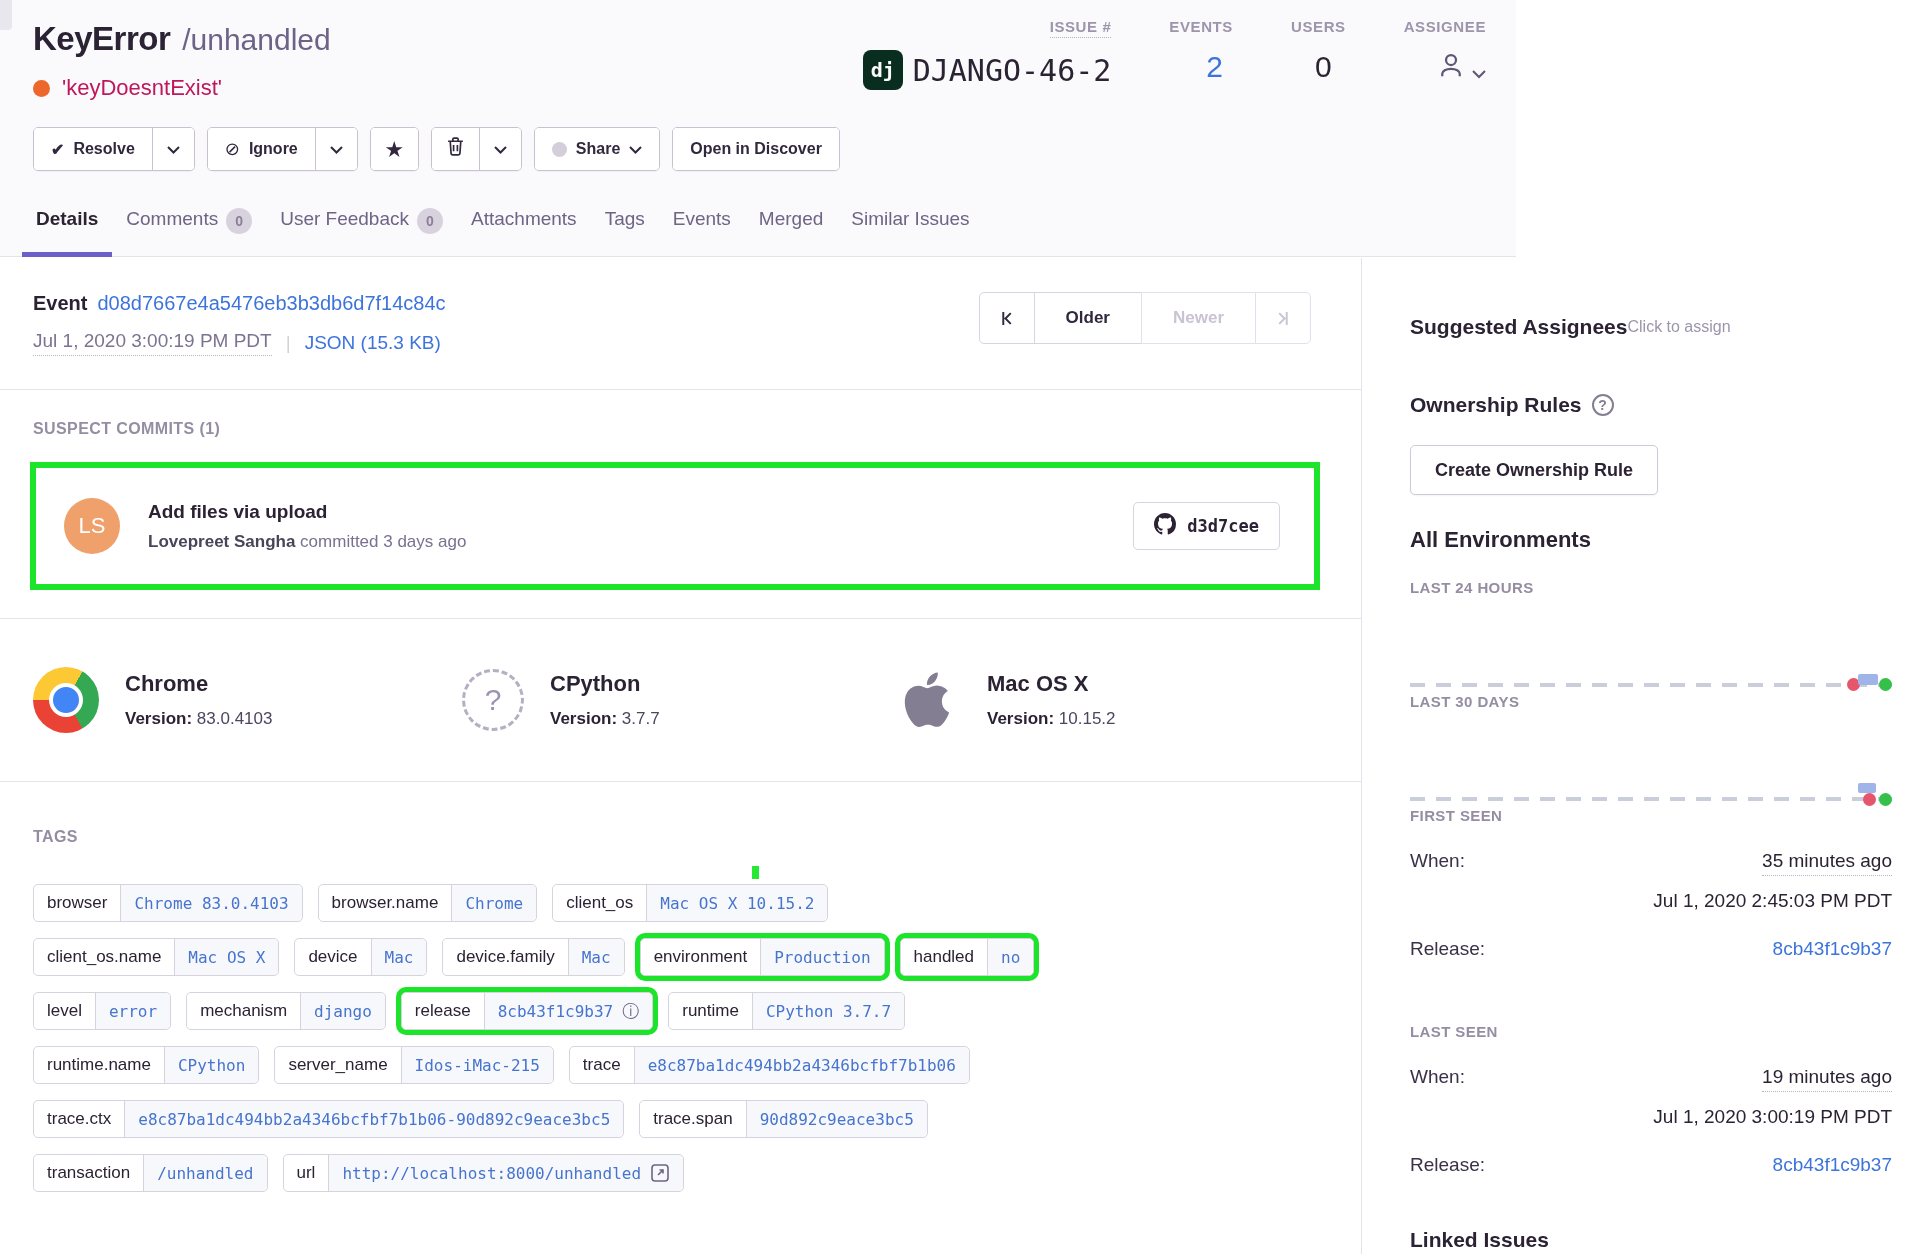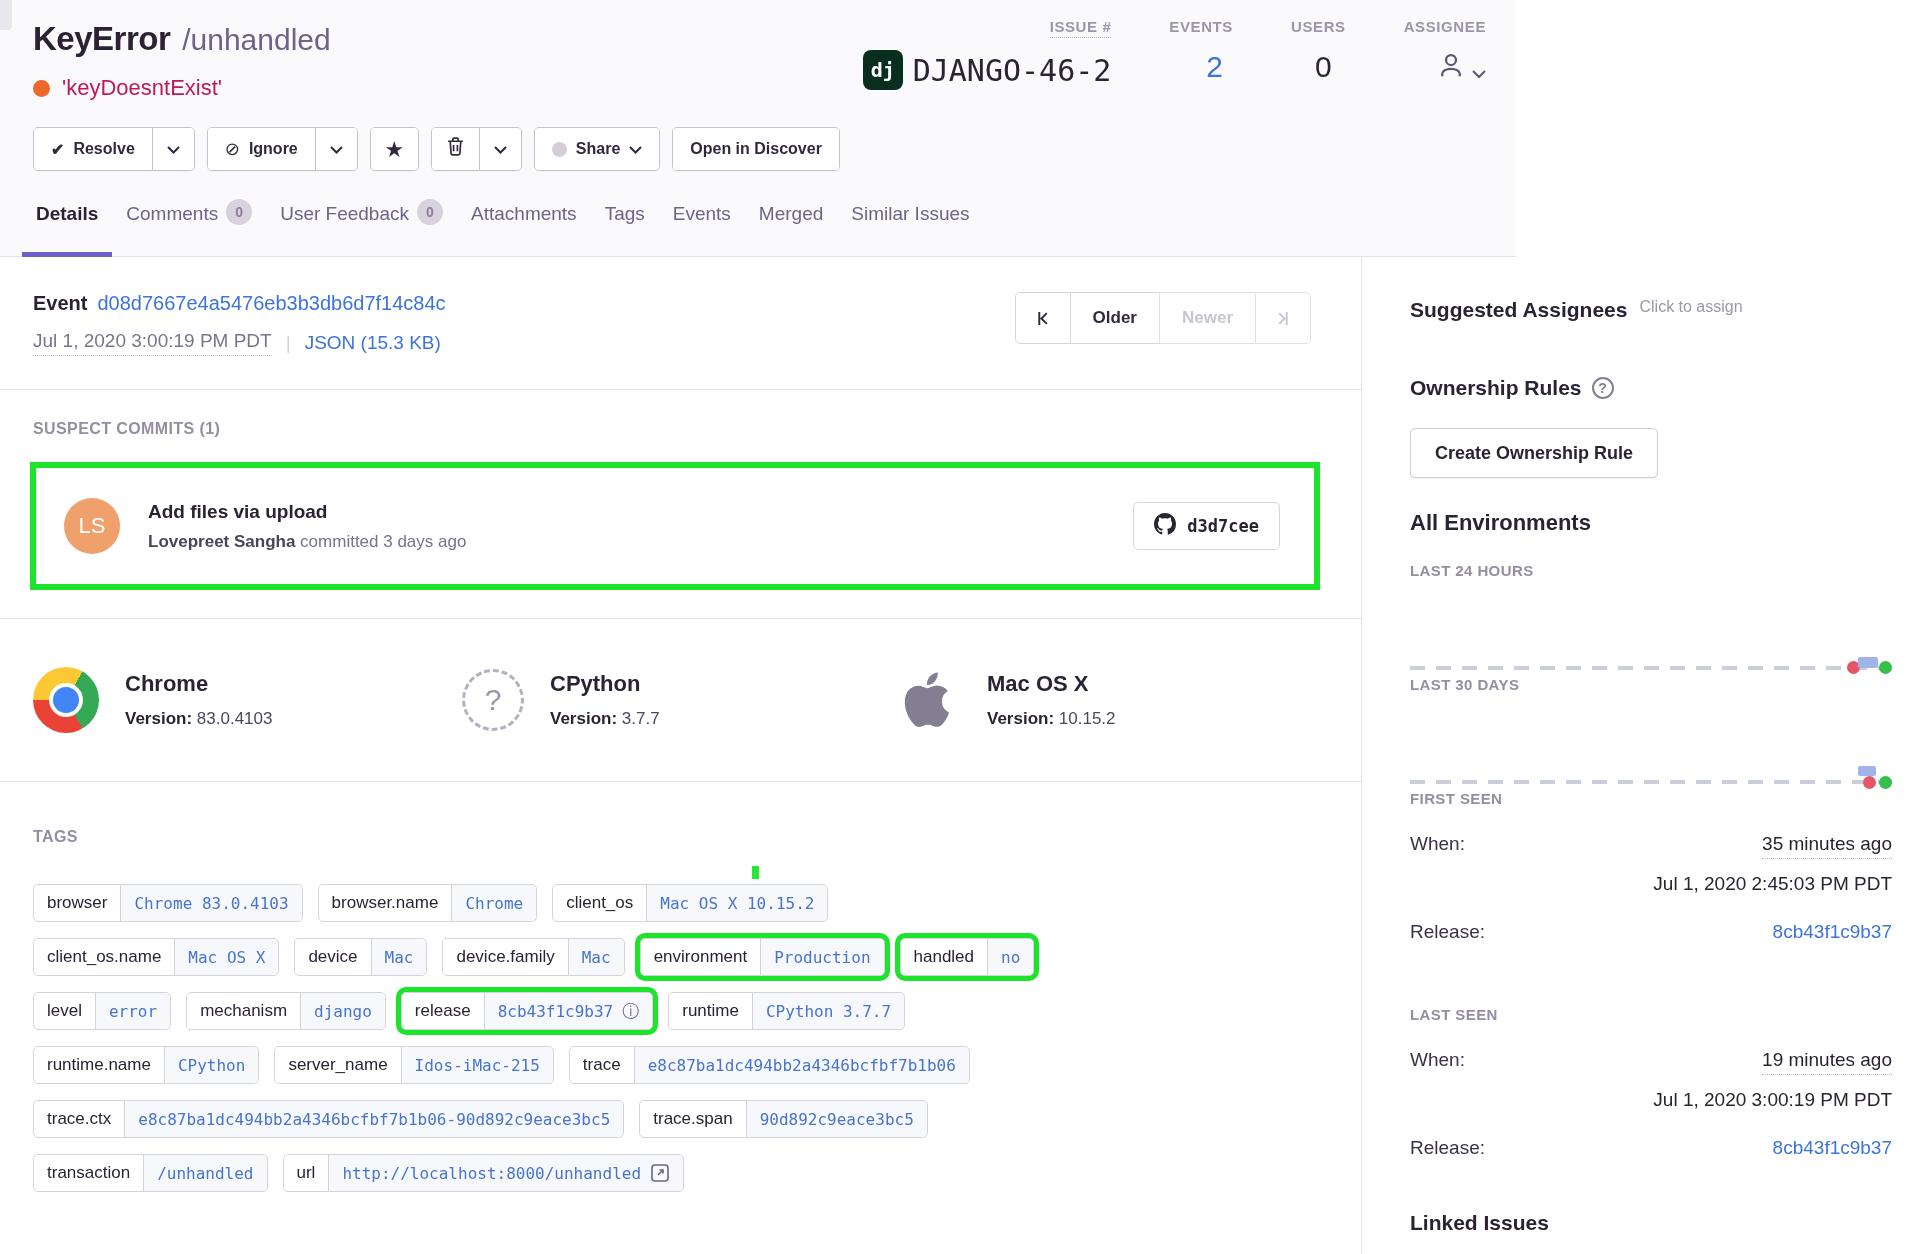--- a/index.html
+++ b/index.html
@@ -33,39 +33,39 @@
   .btn-group { display:flex; border:1px solid #C9C0D1; border-radius:5px; background:#fff; overflow:hidden; box-shadow:0 1px 1px rgba(60,50,80,0.04); }
   .btn { display:flex; align-items:center; gap:9px; padding:0 17px; height:42px; font-size:16px; font-weight:bold; color:#32283E; background:#fff; border:none; cursor:pointer; font-family:inherit; }
   .btn + .btn { border-left:1px solid #C9C0D1; }
   .btn.caret { padding:0 14px; }
   .btn.icon-only { padding:0 15px; font-size:19px; }
   .ignore-glyph { font-size:18px; font-weight:normal; }
   .share-dot { width:15px; height:15px; border-radius:50%; background:#D4CEDB; }
 
   
   .tabs { position:absolute; left:22px; bottom:-1px; display:flex; }
-  .tab { display:flex; align-items:flex-end; gap:8px; padding:14px 14px 27px; font-size:19px; color:#6E6486; cursor:pointer; border-bottom:5px solid transparent; }
+  .tab { display:flex; align-items:flex-start; gap:8px; padding:14px 14px 18px; font-size:19px; color:#6E6486; cursor:pointer; border-bottom:5px solid transparent; }
   .tab.active { color:#2B2233; font-weight:bold; border-bottom-color:#6C5FC7; }
   .badge { min-width:26px; height:26px; padding:0 7px; border-radius:13px; background:#D8D2DE; color:#8A8099; font-size:14px; font-weight:bold; display:flex; align-items:center; justify-content:center; }
 
   
   .main { position:absolute; left:0; top:258px; width:1361px; bottom:0; background:#fff; }
   .vdivider { position:absolute; left:1361px; top:258px; bottom:0; width:1px; background:#E7E1EC; }
 
   .event-block { position:relative; height:132px; border-bottom:1px solid #E7E1EC; }
   .event-line1 { position:absolute; left:33px; top:34px; font-size:20px; display:flex; gap:10px; align-items:baseline; }
   .event-label { font-weight:bold; color:#2B2233; }
   .link { color:#3D74DB; text-decoration:none; cursor:pointer; }
   .event-line2 { position:absolute; left:33px; top:72px; font-size:19px; display:flex; gap:14px; align-items:center; }
   .event-time { color:#7C7390; border-bottom:1px dotted #B9B3C4; padding-bottom:3px; }
   .pipe { color:#D5D0DC; }
   .pagination { position:absolute; right:50px; top:34px; display:flex; }
   .pg-btn { height:52px; display:flex; align-items:center; justify-content:center; background:#fff; border:1px solid #D9D3DF; font-size:17px; font-weight:bold; color:#32283E; cursor:pointer; font-family:inherit; }
   .pg-btn.sym { width:56px; font-size:16px; }
-  .pg-btn.older { padding:0 22px; margin-left:-1px; }
+  .pg-btn.older { padding:0 31px; margin-left:-1px; }
   .pg-btn.first { border-radius:5px 0 0 5px; }
   .pg-btn.last { border-radius:0 5px 5px 0; }
   .pg-btn.disabled { color:#C9C3D2; border-color:#E4DFEA; cursor:default; margin-left:-1px; }
 
   .commits-block { position:relative; height:229px; border-bottom:1px solid #E7E1EC; }
   .section-caps { font-size:16px; font-weight:bold; color:#958EA3; letter-spacing:0.4px; }
   .commits-heading { position:absolute; left:33px; top:30px; }
   .commit-box { position:absolute; left:30px; right:41px; top:72px; height:128px; border:6px solid #1CE42B; background:#fff; display:flex; align-items:center; }
   .commit-avatar { width:56px; height:56px; border-radius:50%; background:#EFA06B; color:#fff; font-size:22px; display:flex; align-items:center; justify-content:center; margin-left:28px; }
   .commit-texts { margin-left:28px; }
@@ -94,21 +94,21 @@
   .tag { position:relative; display:inline-flex; align-items:stretch; height:38px; border:1px solid #D8D2DE; border-radius:5px; background:#fff; }
   .tag.hl { box-shadow:0 0 0 5px #1CE42B; }
   .tag-key { display:flex; align-items:center; padding:0 13px; font-size:17px; color:#2B2233; background:#fff; border-radius:5px 0 0 5px; }
   .tag-val { display:flex; align-items:center; gap:9px; padding:0 13px; font-size:16px; color:#4674CE; background:#F7F8FB; border-left:1px solid #D8D2DE; border-radius:0 5px 5px 0; font-family:"DejaVu Sans Mono", monospace; }
   .info-i { font-size:17px; color:#6E6486; font-family:"Liberation Sans",sans-serif; }
   .ext-ic { color:#6E6486; display:flex; }
   .annotation-tick { position:absolute; width:7px; height:13px; background:#27E833; }
 
   
   .sidebar { position:absolute; left:1410px; top:258px; width:482px; bottom:0; }
-  .sb-row-title { margin-top:40px; display:flex; align-items:flex-start; gap:12px; }
+  .sb-row-title { margin-top:57px; display:flex; align-items:center; }
   .sb-h { font-size:21px; font-weight:bold; color:#2B2233; }
   .sb-hint { font-size:16px; color:#9C95AB; }
   .sb-own { margin-top:54px; display:flex; align-items:center; gap:10px; }
   .q-circle { width:22px; height:22px; border:2px solid #847E92; border-radius:50%; color:#847E92; font-size:14px; font-weight:bold; display:flex; align-items:center; justify-content:center; }
   .sb-btn { margin-top:28px; padding:0 24px; height:50px; display:inline-flex; align-items:center; background:#fff; border:1px solid #D1CAD8; border-radius:5px; font-size:18px; font-weight:bold; color:#2B2233; cursor:pointer; box-shadow:0 1px 2px rgba(60,50,80,0.06); font-family:inherit; }
   .sb-env { margin-top:32px; font-size:22px; font-weight:bold; }
   .sb-caps { font-size:15px; font-weight:bold; color:#958EA3; letter-spacing:0.4px; }
   .chart-label-1 { margin-top:26px; }
   .spark { position:relative; height:97px; }
   .spark-line { position:absolute; left:0; right:0; bottom:6px; height:4px; background:repeating-linear-gradient(90deg,#C9CEDA 0 15px, transparent 15px 26px); }

